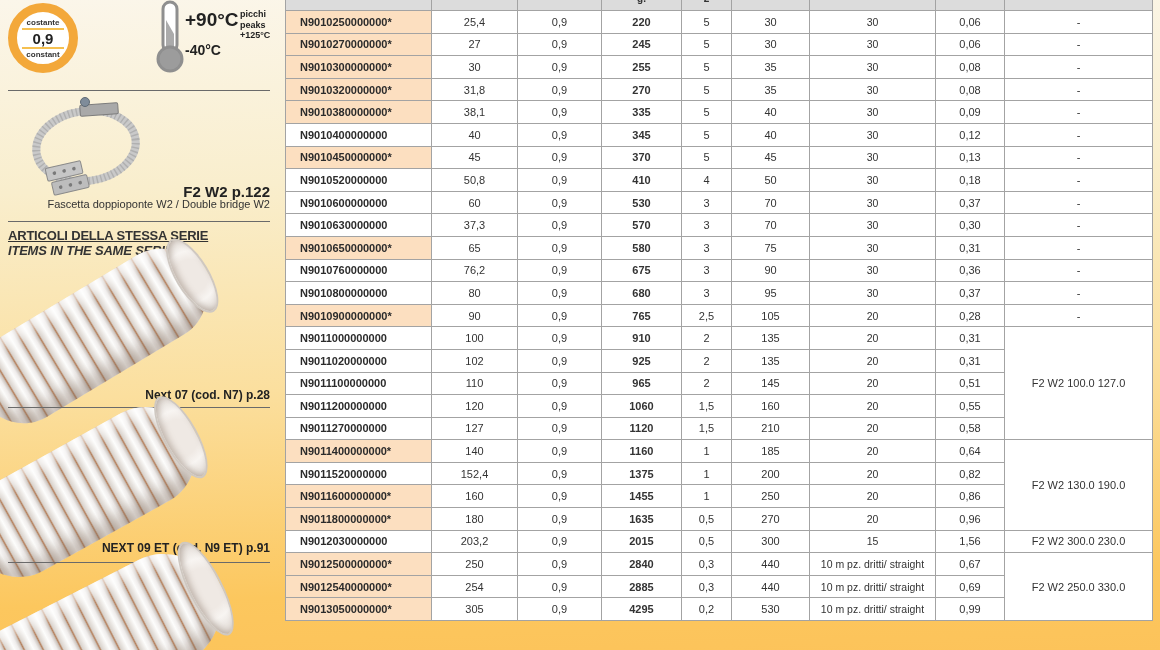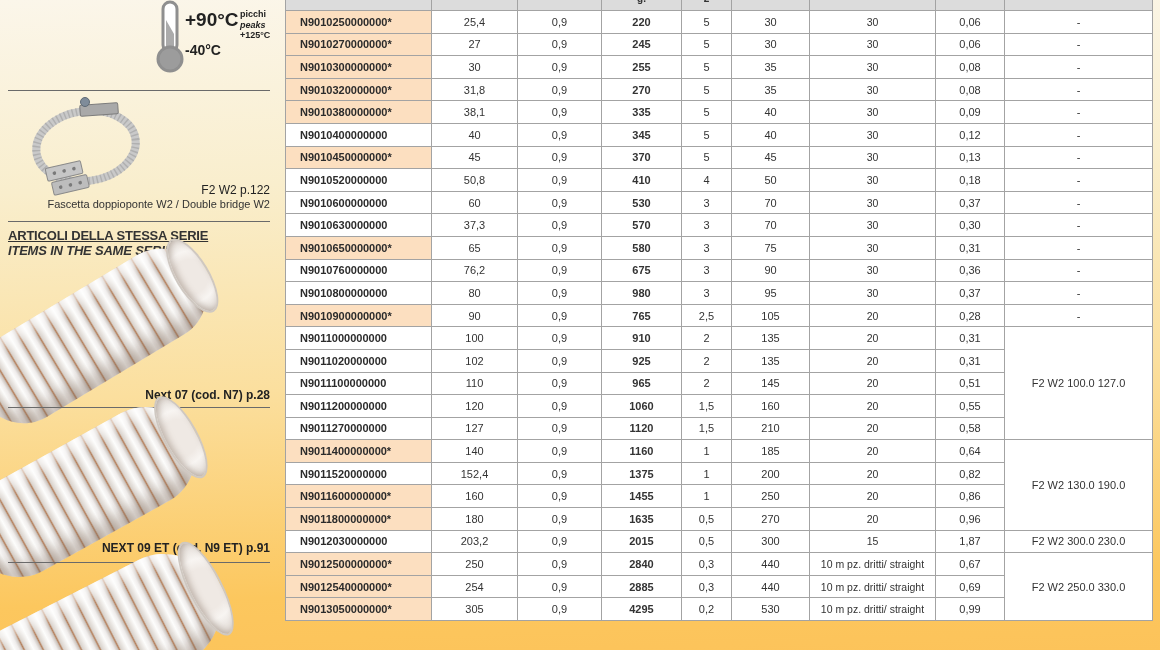--- a/index.html
+++ b/index.html
@@ -19,28 +19,28 @@
     background:#fff; border:9px solid #f3a83a; text-align:center;
     display:flex; flex-direction:column; justify-content:center; align-items:center;
   }
   .badge .b-small { font-size:8px; font-weight:bold; color:#333; line-height:9px; }
   .badge .b-line { width:42px; height:2px; background:#f5c050; margin:1px 0; }
   .badge .b-val { font-size:15px; font-weight:bold; color:#222; line-height:15px; }
 
   .thermo { position:absolute; left:152px; top:0px; }
   .temp-max { position:absolute; left:185px; top:9px; font-size:19px; font-weight:bold; color:#222; }
   .temp-peaks { position:absolute; left:240px; top:1px; font-size:9px; font-weight:bold; color:#222; line-height:10.5px;margin-top:8px; }
-  .temp-peaks .en { font-style:italic; }
+  .temp-peaks .en { }
   .temp-min { position:absolute; left:185px; top:42px; font-size:14px; font-weight:bold; color:#222; }
 
   .divider { position:absolute; left:8px; width:262px; height:1px; background:#6a6a6a; }
   #div1 { top:90px; } #div2 { top:221px; } #div3 { top:407px; } #div4 { top:562px; }
 
   .clamp-art { position:absolute; left:22px; top:94px; }
-  .clamp-ref { position:absolute; right:15px; top:183px; font-size:12px; font-weight:normal; color:#222; }
+  .clamp-ref { position:absolute; right:15px; top:183px; font-size:15px; font-weight:bold; color:#222; }
   .clamp-caption { position:absolute; right:15px; top:198px; font-size:11px; color:#333; white-space:nowrap; }
   .clamp-caption .en { }
 
   .series-title { position:absolute; left:8px; font-size:13px; font-weight:bold; color:#333; letter-spacing:-0.2px; }
   #series-it { top:228px;text-decoration:underline; } #series-en { top:243px; font-style:italic; }
 
   .hose {
     position:absolute; border-radius:999px;
     background:repeating-linear-gradient(90deg,
       #e9e5e1 0px,#fdfdfc 4px,#efeceb 8px,#cdc6c0 11px,#b5805c 12.5px,#d9d3cd 14px,#e9e5e1 17px);
@@ -74,20 +74,27 @@
   #spec-table td.c6 { font-size:10.5px; }
   #spec-table td.acc { font-size:11px; background:#fff; }
 </style>
 </head>
 <body>
 
 <div id="page">
 
   <div id="left-panel">
 
+    <div class="badge">
+      <div class="b-small">costante</div>
+      <div class="b-line"></div>
+      <div class="b-val">0,9</div>
+      <div class="b-line"></div>
+      <div class="b-small">constant</div>
+    </div>
 
     <div class="thermo">
       <svg width="36" height="74" viewBox="0 0 36 74">
         <rect x="11" y="2" width="14" height="50" rx="7" fill="#ffffff" stroke="#8f8f8f" stroke-width="3"></rect>
         <path d="M14 20 L14 50 L22 50 L22 34 Z" fill="#ababab"></path>
         <circle cx="18" cy="59" r="12" fill="#9c9c9c" stroke="#8f8f8f" stroke-width="3"></circle>
       </svg>
     </div>
     <div class="temp-max">+90°C</div>
     <div class="temp-peaks">
@@ -309,21 +316,21 @@
           <td class="c4">3</td>
           <td class="c5">90</td>
           <td class="c6">30</td>
           <td class="c7">0,36</td>
           <td class="c8 acc" rowspan="1">-</td>
         </tr>
         <tr>
           <td class="c0">N9010800000000</td>
           <td class="c1">80</td>
           <td class="c2">0,9</td>
-          <td class="c3">980</td>
+          <td class="c3">680</td>
           <td class="c4">3</td>
           <td class="c5">95</td>
           <td class="c6">30</td>
           <td class="c7">0,37</td>
           <td class="c8 acc" rowspan="1">-</td>
         </tr>
         <tr>
           <td class="c0 hl">N9010900000000*</td>
           <td class="c1">90</td>
           <td class="c2">0,9</td>
@@ -427,21 +434,21 @@
           <td class="c7">0,96</td>
         </tr>
         <tr>
           <td class="c0">N9012030000000</td>
           <td class="c1">203,2</td>
           <td class="c2">0,9</td>
           <td class="c3">2015</td>
           <td class="c4">0,5</td>
           <td class="c5">300</td>
           <td class="c6">15</td>
-          <td class="c7">1,87</td>
+          <td class="c7">1,56</td>
           <td class="c8 acc" rowspan="1">F2 W2 300.0 230.0</td>
         </tr>
         <tr>
           <td class="c0 hl">N9012500000000*</td>
           <td class="c1">250</td>
           <td class="c2">0,9</td>
           <td class="c3">2840</td>
           <td class="c4">0,3</td>
           <td class="c5">440</td>
           <td class="c6">10 m pz. dritti/ straight</td>

